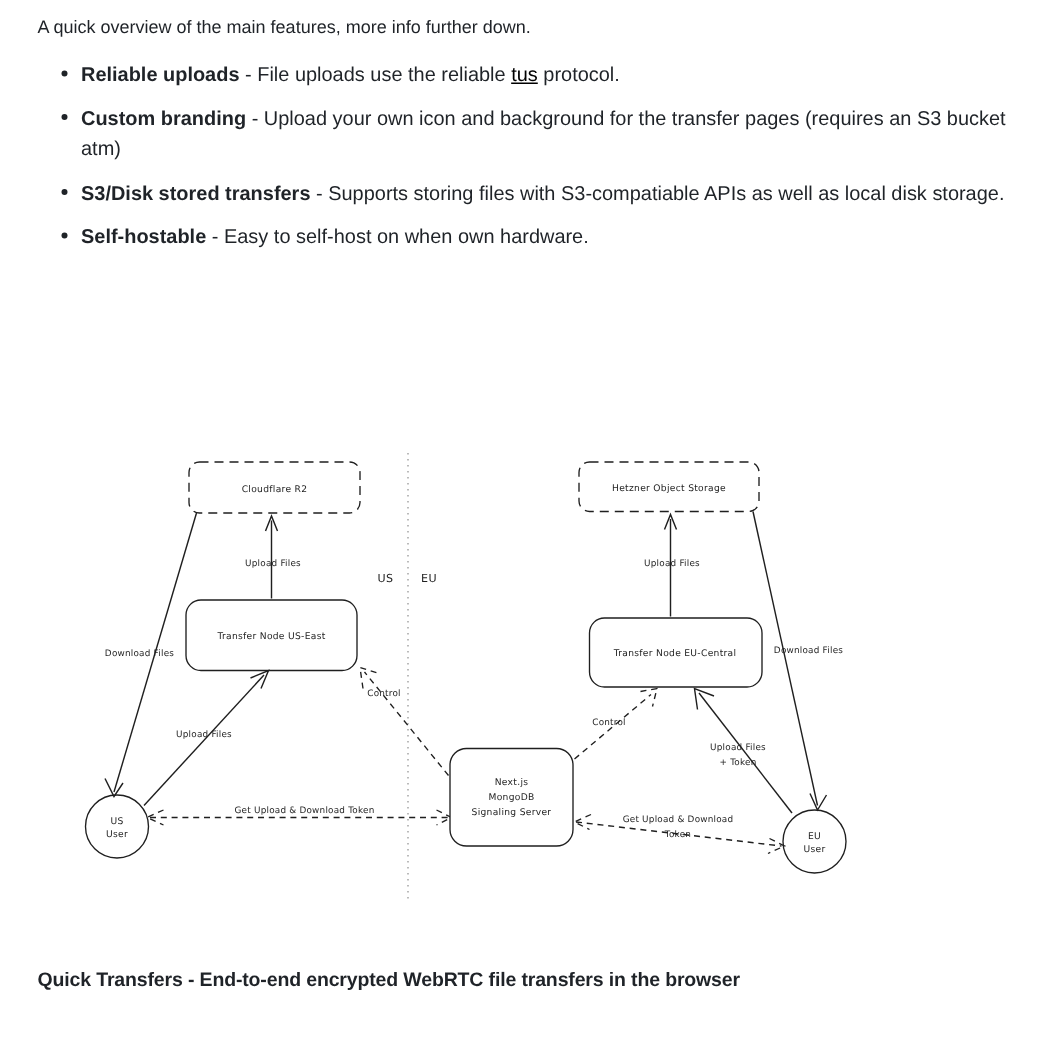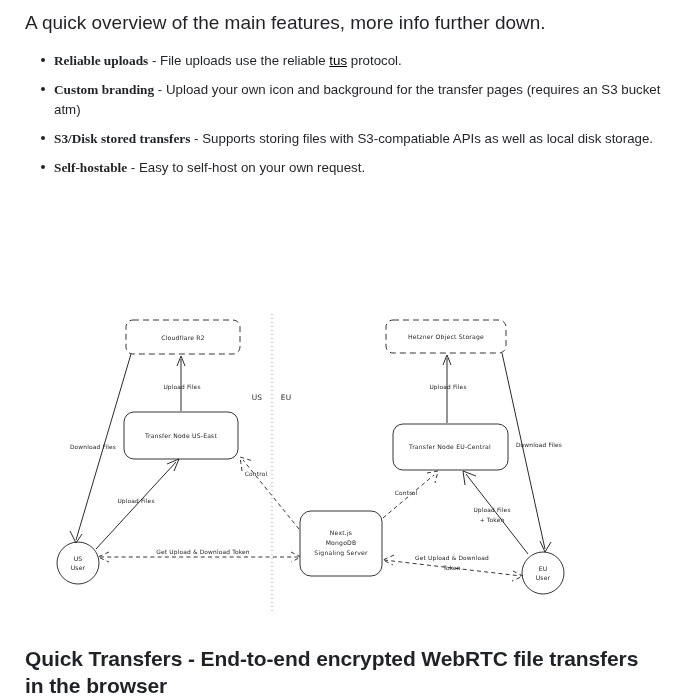--- a/index.html
+++ b/index.html
@@ -19,21 +19,21 @@
   
   .prose {
     position: absolute;
     left: 0;
     top: 0;
     width: 696px;
   }
   .intro {
     margin: 0;
     padding: 9px 22px 0 25px;
-    font-size: 19px;
+    font-size: 12px;
     line-height: 1.5;
     color: #1f2328;
   }
   ul.feature-list {
     margin: 13px 0 0 0;
     padding: 0 22px 0 54px;
     list-style: none;
   }
   ul.feature-list > li {
     position: relative;
@@ -45,32 +45,32 @@
   ul.feature-list > li::before {
     content: "";
     position: absolute;
     left: -13px;
     top: 7px;
     width: 4px;
     height: 4px;
     border-radius: 50%;
     background: #1f2328;
   }
-  .f-term { font-weight: bold; font-family: Liberation Serif, serif; }
+  .f-term { font-weight: bold; }
   .f-strong { font-weight: normal; }
   a.inline-link {
     color: #000000;
     text-decoration: underline;
   }
 
   
   .diagram-wrap {
     position: absolute;
     left: 0;
-    top: 296px;
+    top: 284px;
     width: 644px;
     height: 322px;
   }
   .diagram-wrap svg { display: block; }
 
   .dg-node-label {
     font-family: "DejaVu Sans", sans-serif;
     font-size: 6.1px;
     fill: #1f1f1f;
     text-anchor: middle;
@@ -121,21 +121,21 @@
 
   
   .section-heading {
     position: absolute;
     left: 0;
     top: 645px;
     width: 668px;
     margin: 0;
     padding: 0 22px 0 25px;
     box-sizing: border-box;
-    font-size: 21px;
+    font-size: 13px;
     font-weight: bold;
     line-height: 1.3;
     color: #1f2328;
     letter-spacing: -0.1px;
   }
 </style>
 </head>
 <body>
 
 <div class="prose">
@@ -153,21 +153,21 @@
       <span class="f-term">Custom branding</span><span> - Upload your own icon and background for the transfer pages (requires an S3 bucket atm)</span>
     </li>
 
 
     <li>
       <span class="f-term">S3/Disk stored transfers</span><span> - Supports storing files with S3-compatiable APIs as well as local disk storage.</span>
     </li>
 
 
     <li>
-      <span class="f-term">Self-hostable</span><span> - Easy to </span><span class="f-strong">self-host</span><span> on your own request.</span>
+      <span class="f-term">Self-hostable</span><span> - Easy to </span><span class="f-strong">self-host</span><span> on when own hardware.</span>
     </li>
 
   </ul>
 </div>
 
 <div class="diagram-wrap">
 <svg width="696" height="322" viewBox="0 0 696 322" xmlns="http://www.w3.org/2000/svg">
 
   <line class="dg-divider" x1="272" y1="18" x2="272" y2="316"></line>
 

